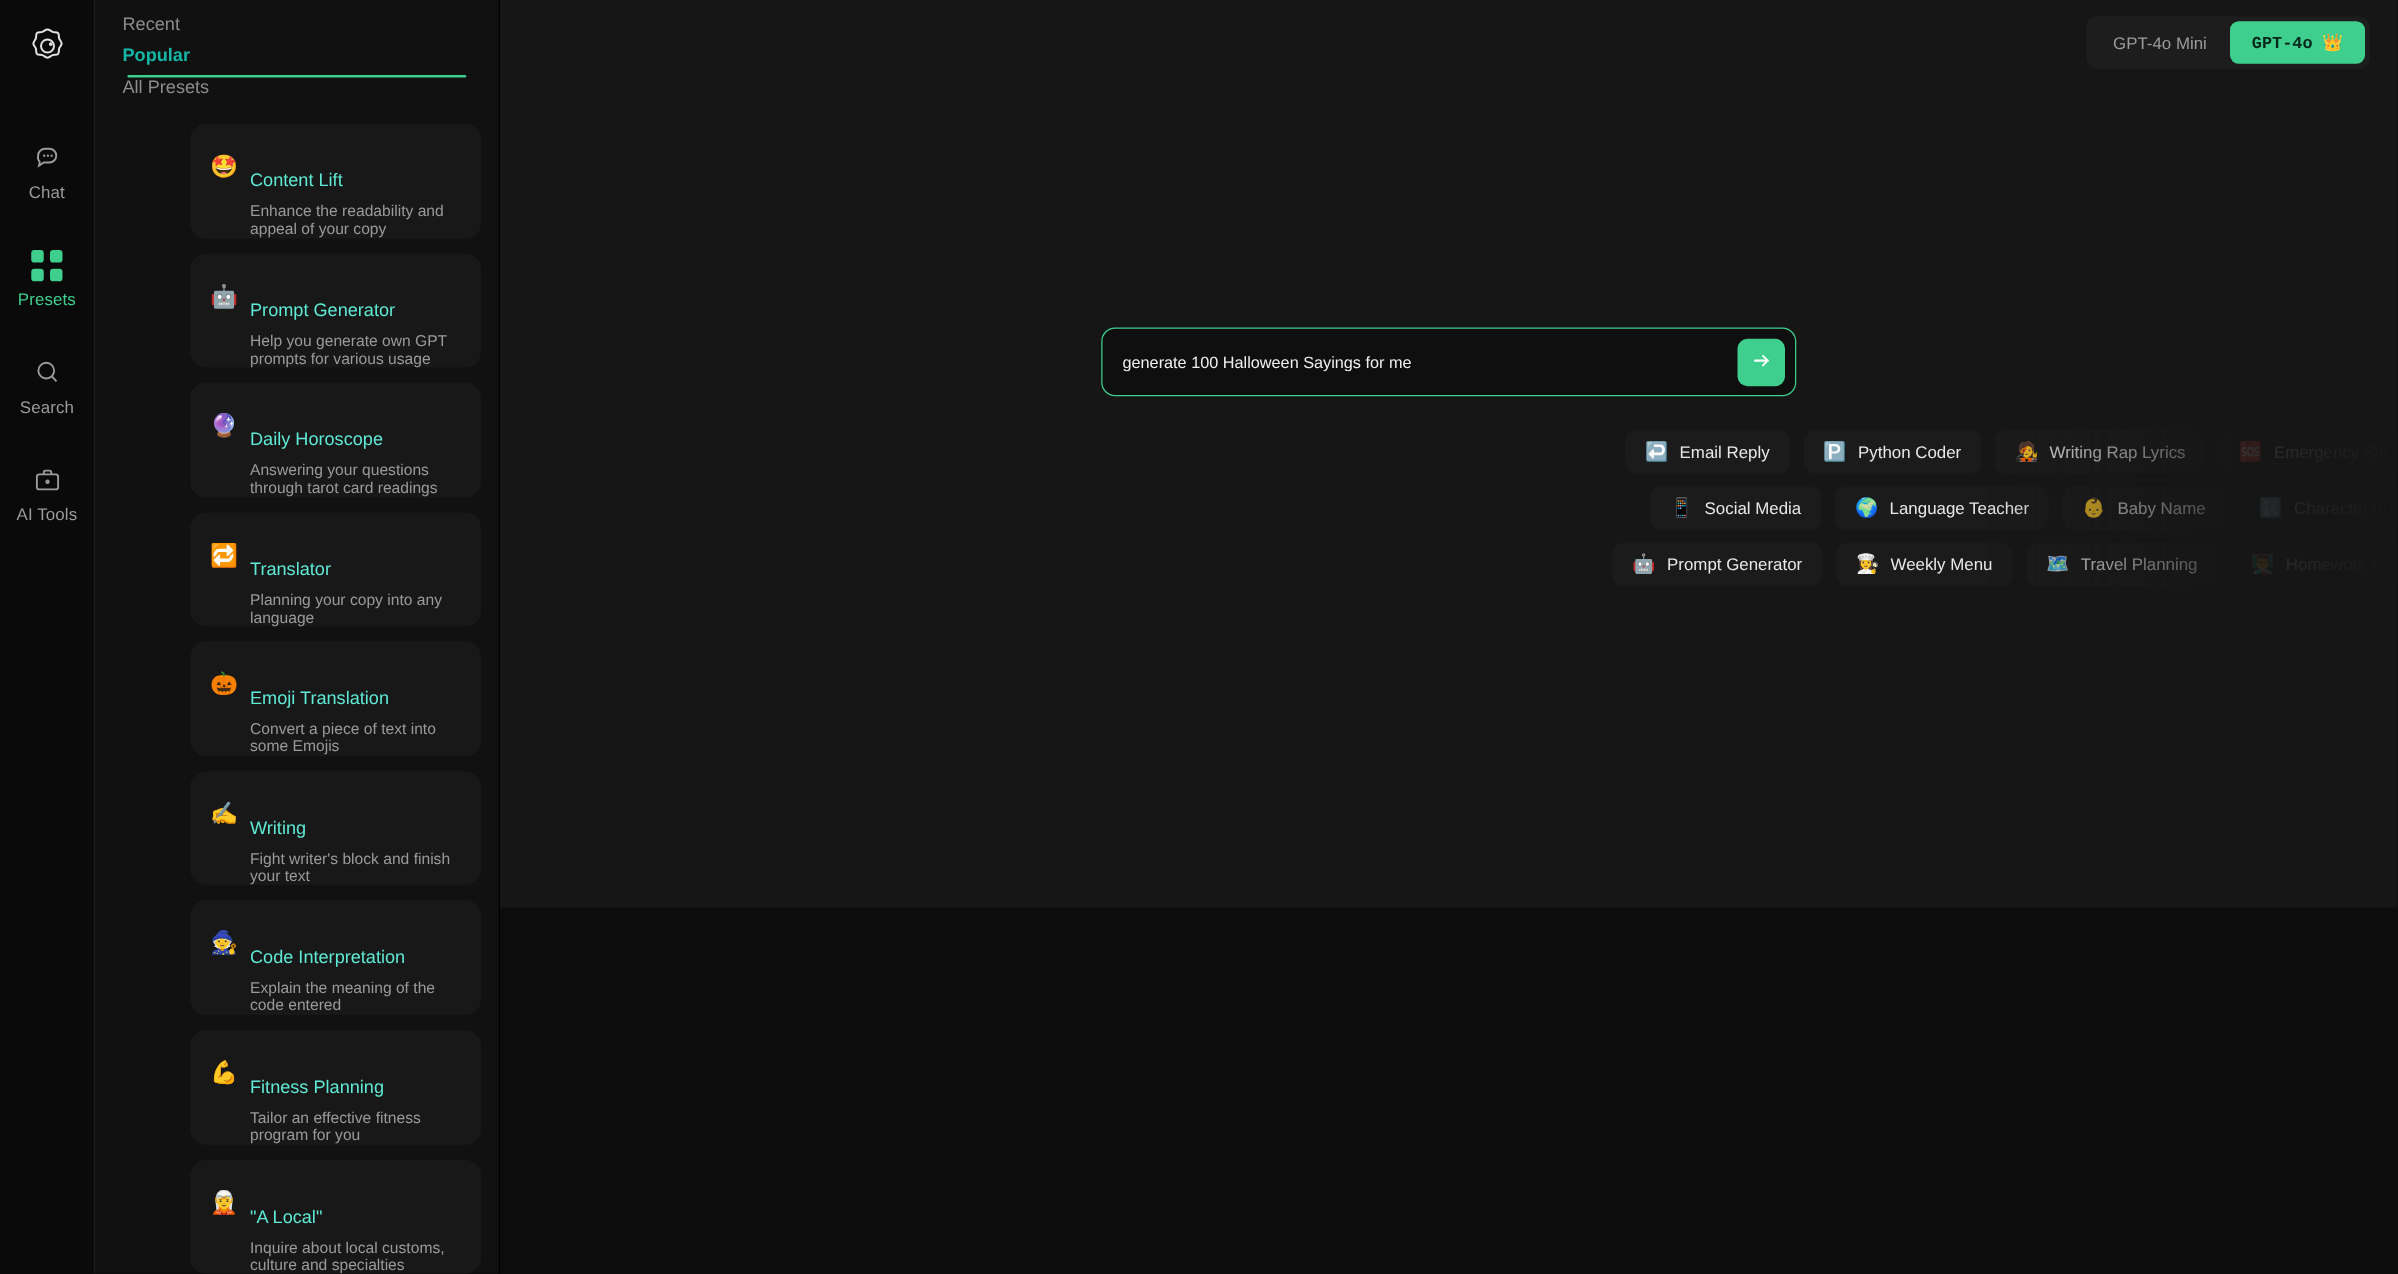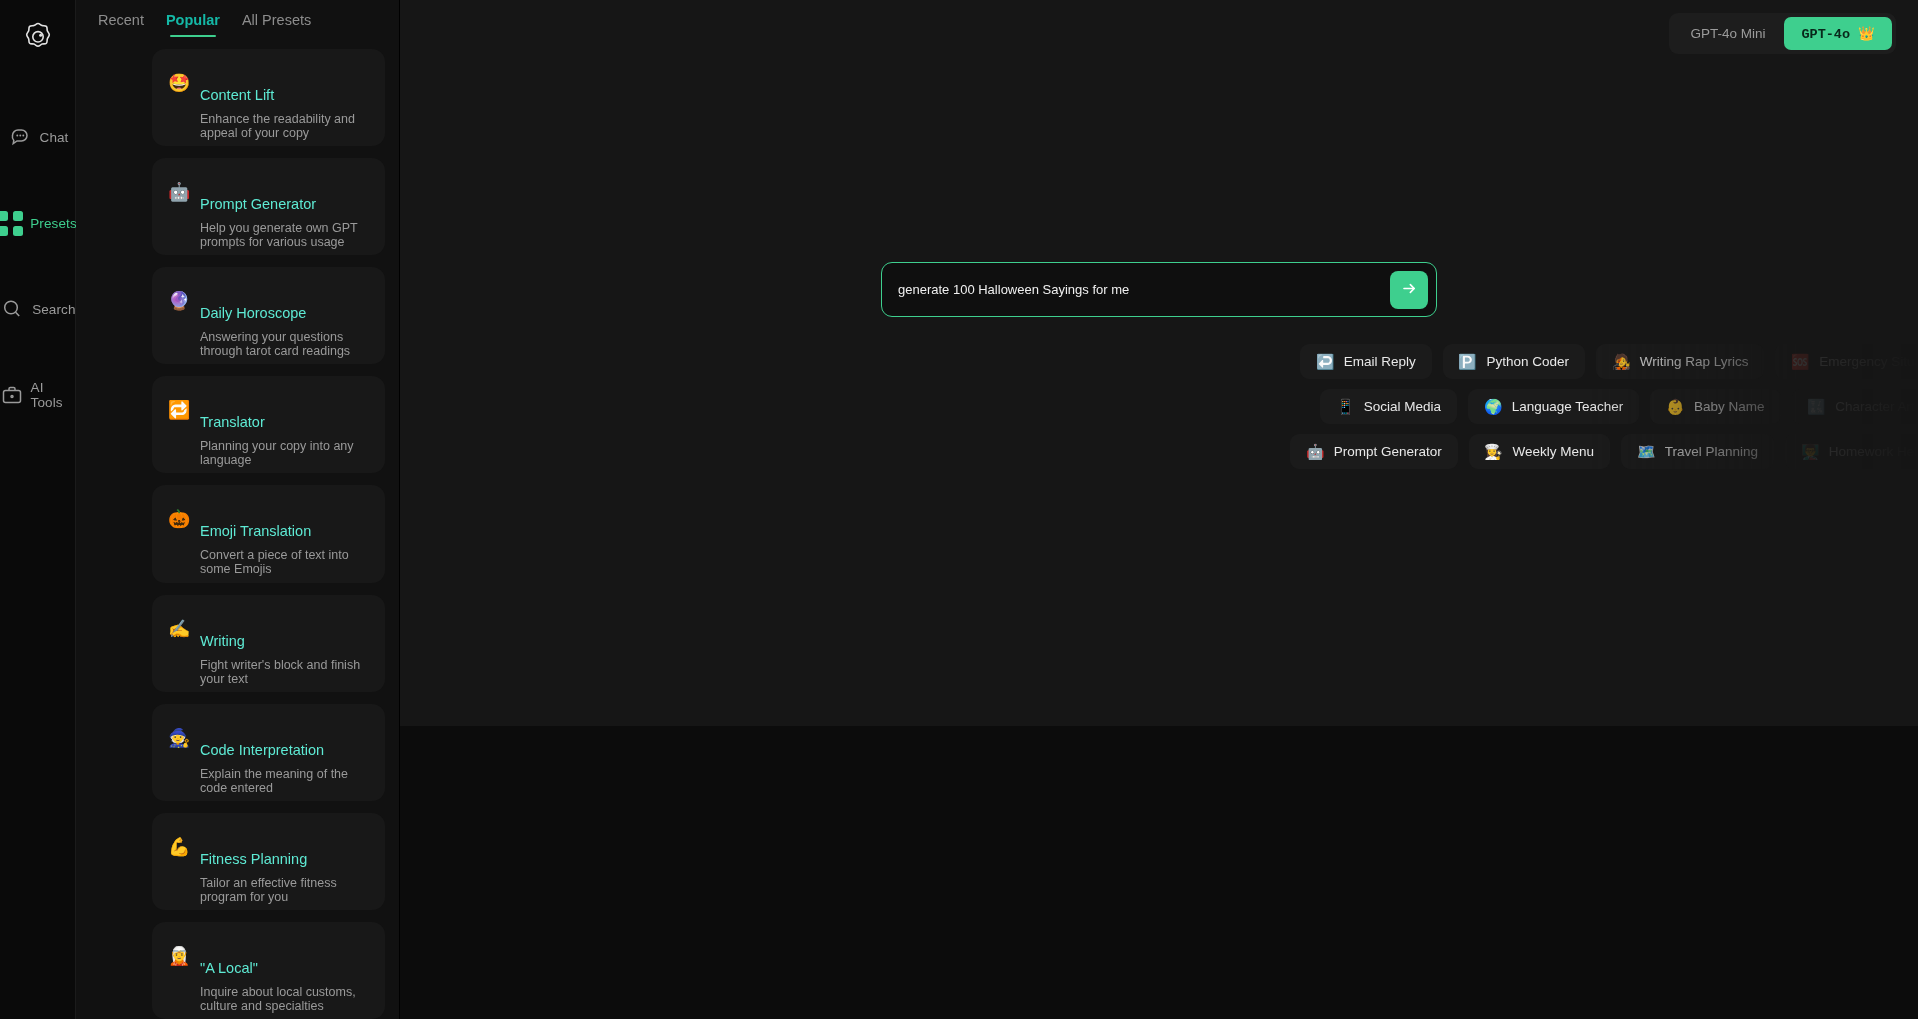--- a/index.html
+++ b/index.html
@@ -17,21 +17,21 @@
     background: #0a0a0a;
     border-right: 1px solid #1b1b1b;
     display: flex; flex-direction: column;
     align-items: center;
     padding-top: 14px;
     flex: 0 0 76px;
   }
   .logo { width: 46px; height: 46px; display:flex; align-items:center; justify-content:center; margin-bottom: 34px; }
   .rail-item {
     width: 76px; height: 86px;
-    display: flex; flex-direction: row;
+    display: flex; flex-direction: column;
     align-items: center; justify-content: center;
     gap: 7px; cursor: pointer;
     color: #9b9b9b;
   }
   .rail-item .ic { width: 26px; height: 26px; display:flex; align-items:center; justify-content:center; }
   .rail-item .lbl { font-size: 13.5px; letter-spacing: .1px; }
   .rail-item.active { color: #3ecf8e; }
   .rail-item.active .lbl { color: #3ecf8e; font-weight: 500; }
 
   .grid-ic { display: grid; grid-template-columns: 10px 10px; grid-template-rows: 10px 10px; gap: 5px; }
@@ -48,21 +48,21 @@
   }
   .panel-head {
     display: flex; align-items: center; justify-content: space-between;
     padding: 18px 22px 4px 22px;
   }
   .panel-title { font-size: 20.5px; font-weight: 700; color: #f3f3f3; letter-spacing: .1px; }
   .collapse-btn {
     width: 26px; height: 26px; display:flex; align-items:center; justify-content:center;
     color: #9a9a9a; cursor: pointer;
   }
-  .tabs { display: flex; gap: 22px; padding: 12px 22px 0 22px; }
+  .tabs { display: flex; padding: 12px 22px 0 22px; flex-direction: column; }
   .tab {
     font-size: 14.5px; color: #8d8d8d; cursor: pointer;
     padding-bottom: 9px; position: relative;
   }
   .tab.active { color: #14b8a6; font-weight: 700; }
   .tab.active::after {
     content:""; position: absolute; left: 4px; right: 4px; bottom: 0;
     height: 2.5px; background: #3ecf8e; border-radius: 2px;
   }
   .preset-list {

